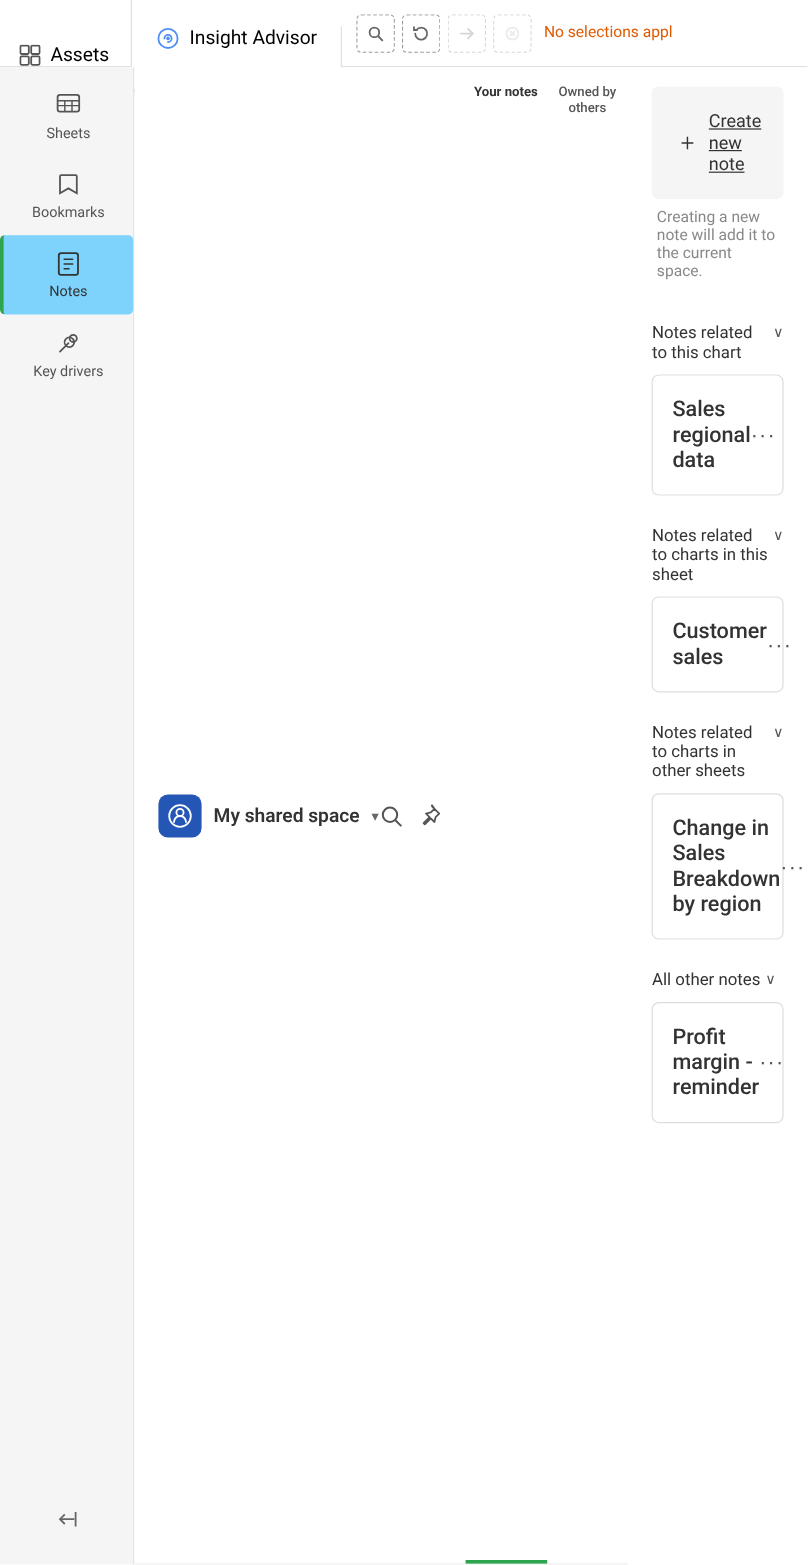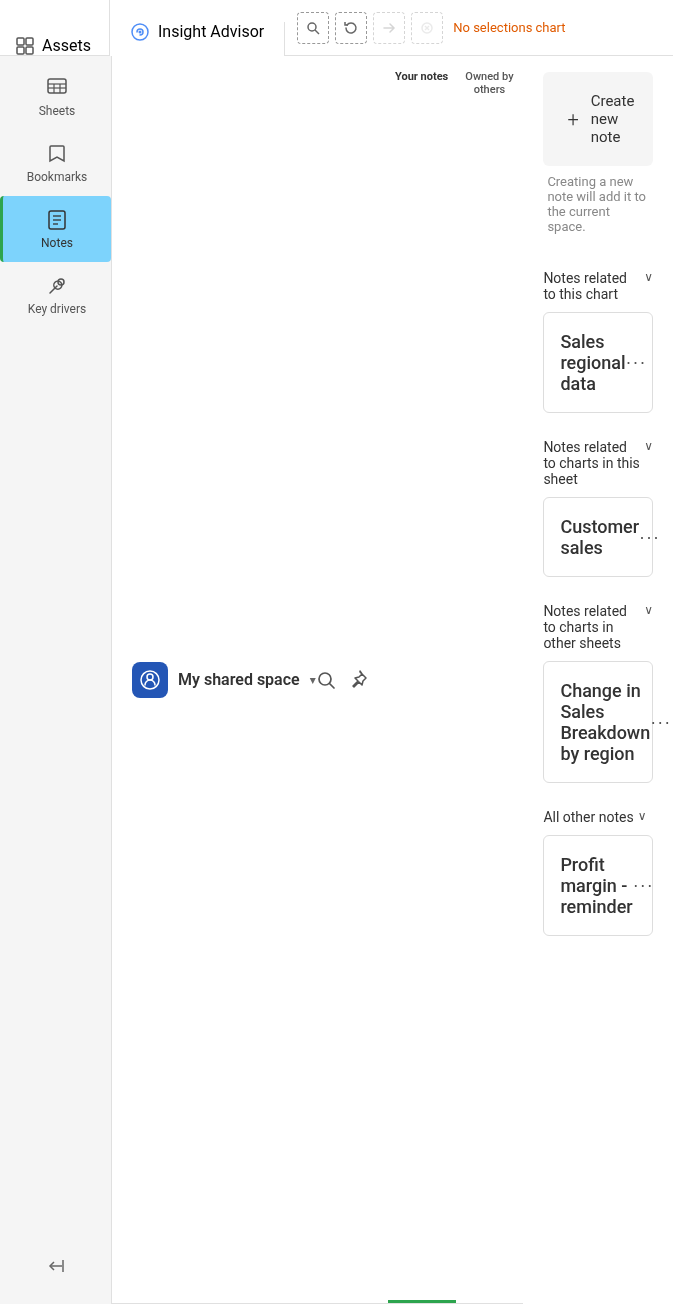--- a/index.html
+++ b/index.html
@@ -236,20 +236,21 @@
       margin: 16px 0 8px;
     }
     .create-note-plus {
       font-size: 20px;
       color: #333;
       font-weight: 300;
     }
     .create-note-label {
       font-size: 15px;
       color: #333;
+      text-decoration: underline;
     }
     .create-note-hint {
       font-size: 13px;
       color: #888;
       margin-bottom: 20px;
       padding: 0 4px;
     }
 
     
     .section-header {
@@ -334,21 +335,21 @@
           <path d="M2 7h10M8 3l4 4-4 4" stroke="#999" stroke-width="1.5" fill="none" stroke-linecap="round"></path>
         </svg>
     </div>
     <div class="toolbar-icon-btn disabled">
       <svg width="14" height="14" viewBox="0 0 14 14">
           <circle cx="7" cy="7" r="5" stroke="#ccc" stroke-width="1.5" fill="none"></circle>
           <line x1="5" y1="5" x2="9" y2="9" stroke="#ccc" stroke-width="1.5"></line>
           <line x1="9" y1="5" x2="5" y2="9" stroke="#ccc" stroke-width="1.5"></line>
         </svg>
     </div>
-    <span class="no-selections">No selections chart</span>
+    <span class="no-selections">No selections appl</span>
   </div>
 </div>
 
 <div class="main-layout">
 
   <div class="sidebar">
 
     <div class="sidebar-item">
       <div class="icon-svg">
         <svg width="22" height="22" viewBox="0 0 22 22" fill="none">

